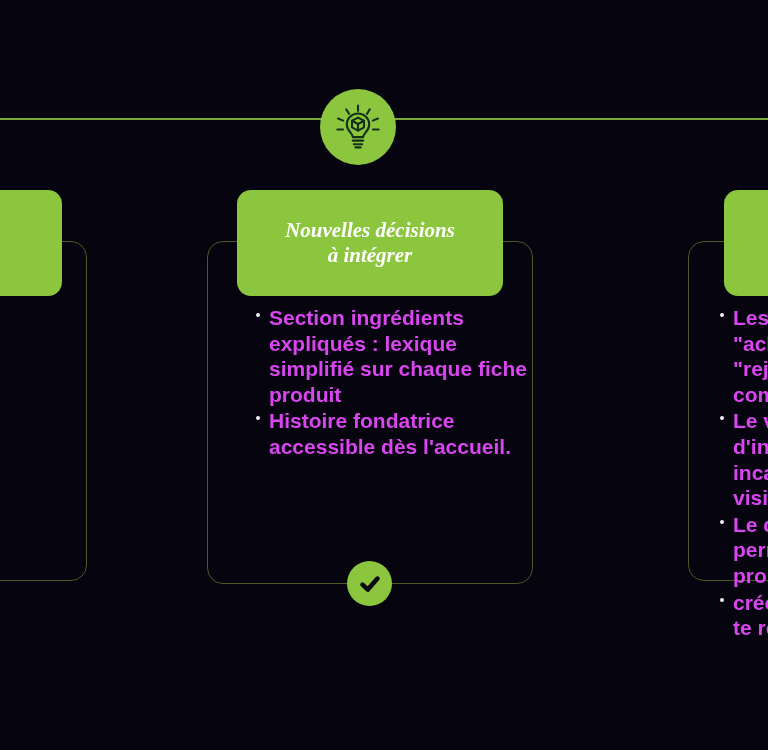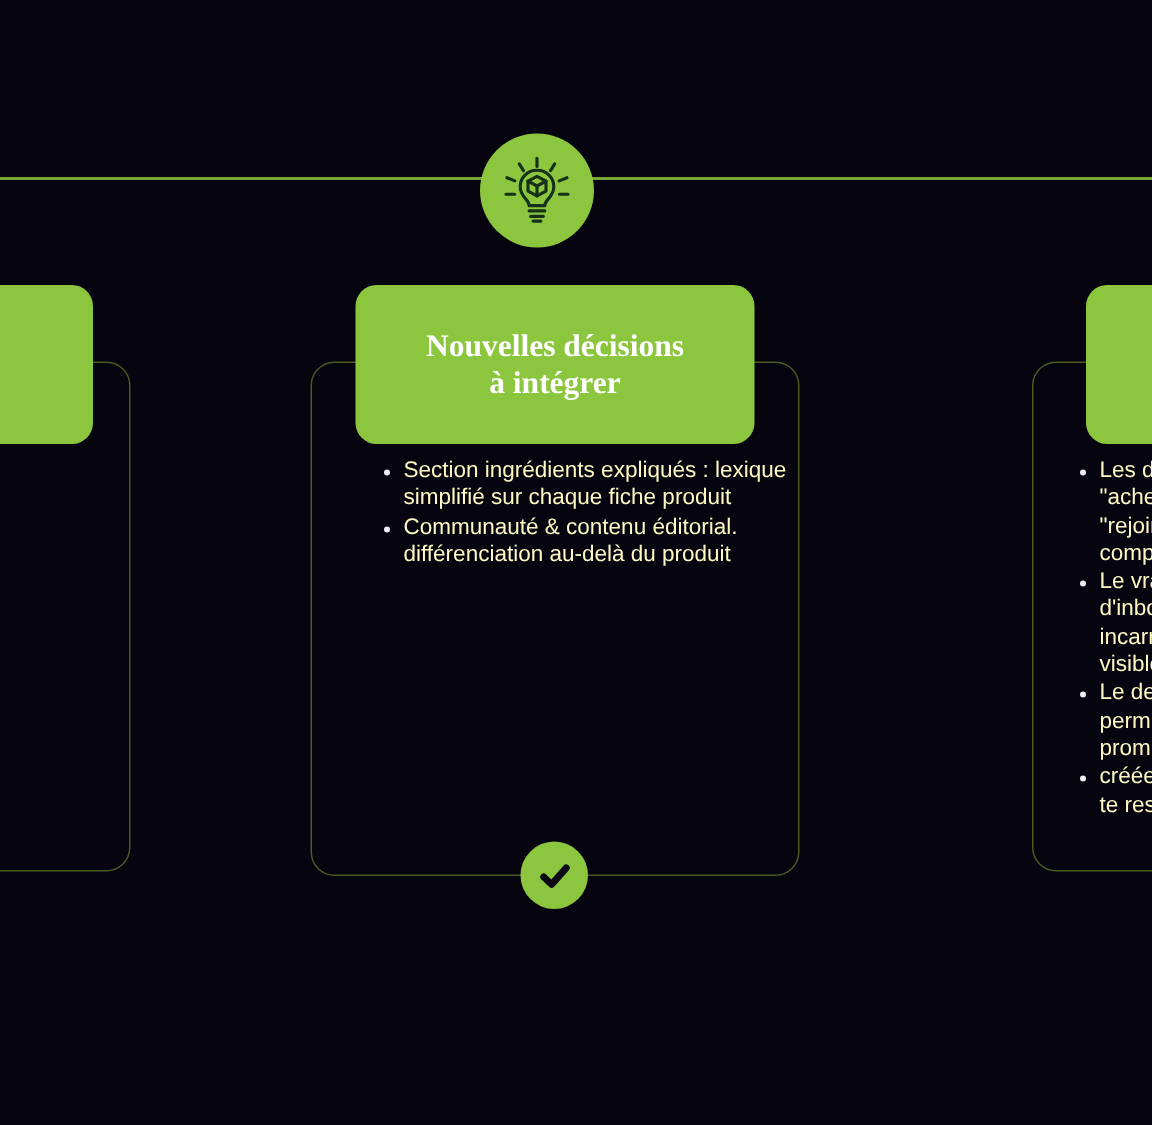--- a/index.html
+++ b/index.html
@@ -121,24 +121,25 @@
     width: 247px;
     height: 106px;
   }
 
   
   .bullets {
     position: absolute;
     margin: 0;
     padding: 0 0 0 20px;
     list-style: none;
-    color: #fef9c3;
-    font-size: 15px;
+    color: #d946ef;
+    font-size: 21px;
     line-height: 1.22;
     z-index: 3;
+    font-weight: bold;
   }
   .bullets li {
     position: relative;
     margin-bottom: 1px;
     padding-left: 13px;
   }
   .bullets li::before {
     content: "";
     position: absolute;
     left: 0;
@@ -192,25 +193,25 @@
 incarn
 visible</li>
   <li style="white-space:pre-line;">Le de
 perm
 prom</li>
   <li style="white-space:pre-line;">créée
 te res</li>
 </ul>
 
 <div class="card card-center"></div>
-<div class="badge badge-center" style="white-space:pre-line;">Nouvelles décisions
+<div class="badge badge-center" style="white-space:pre-line;font-style:italic;">Nouvelles décisions
 à intégrer</div>
 <ul class="bullets bullets-center">
   <li>Section ingrédients expliqués : lexique simplifié sur chaque fiche produit</li>
-  <li>Communauté &amp; contenu éditorial. différenciation au-delà du produit</li>
+  <li>Histoire fondatrice accessible dès l'accueil.</li>
 </ul>
 
 <div class="bulb-badge">
   <span>
     <svg width="48" height="48" viewBox="0 0 48 48" fill="none" stroke="#16311a" stroke-width="2.1" stroke-linecap="round" stroke-linejoin="round">
 
       <line x1="24" y1="2.5" x2="24" y2="8"></line>
       <line x1="12.2" y1="6.3" x2="15" y2="10.8"></line>
       <line x1="35.8" y1="6.3" x2="33" y2="10.8"></line>
       <line x1="4" y1="15.5" x2="9.2" y2="17.6"></line>

